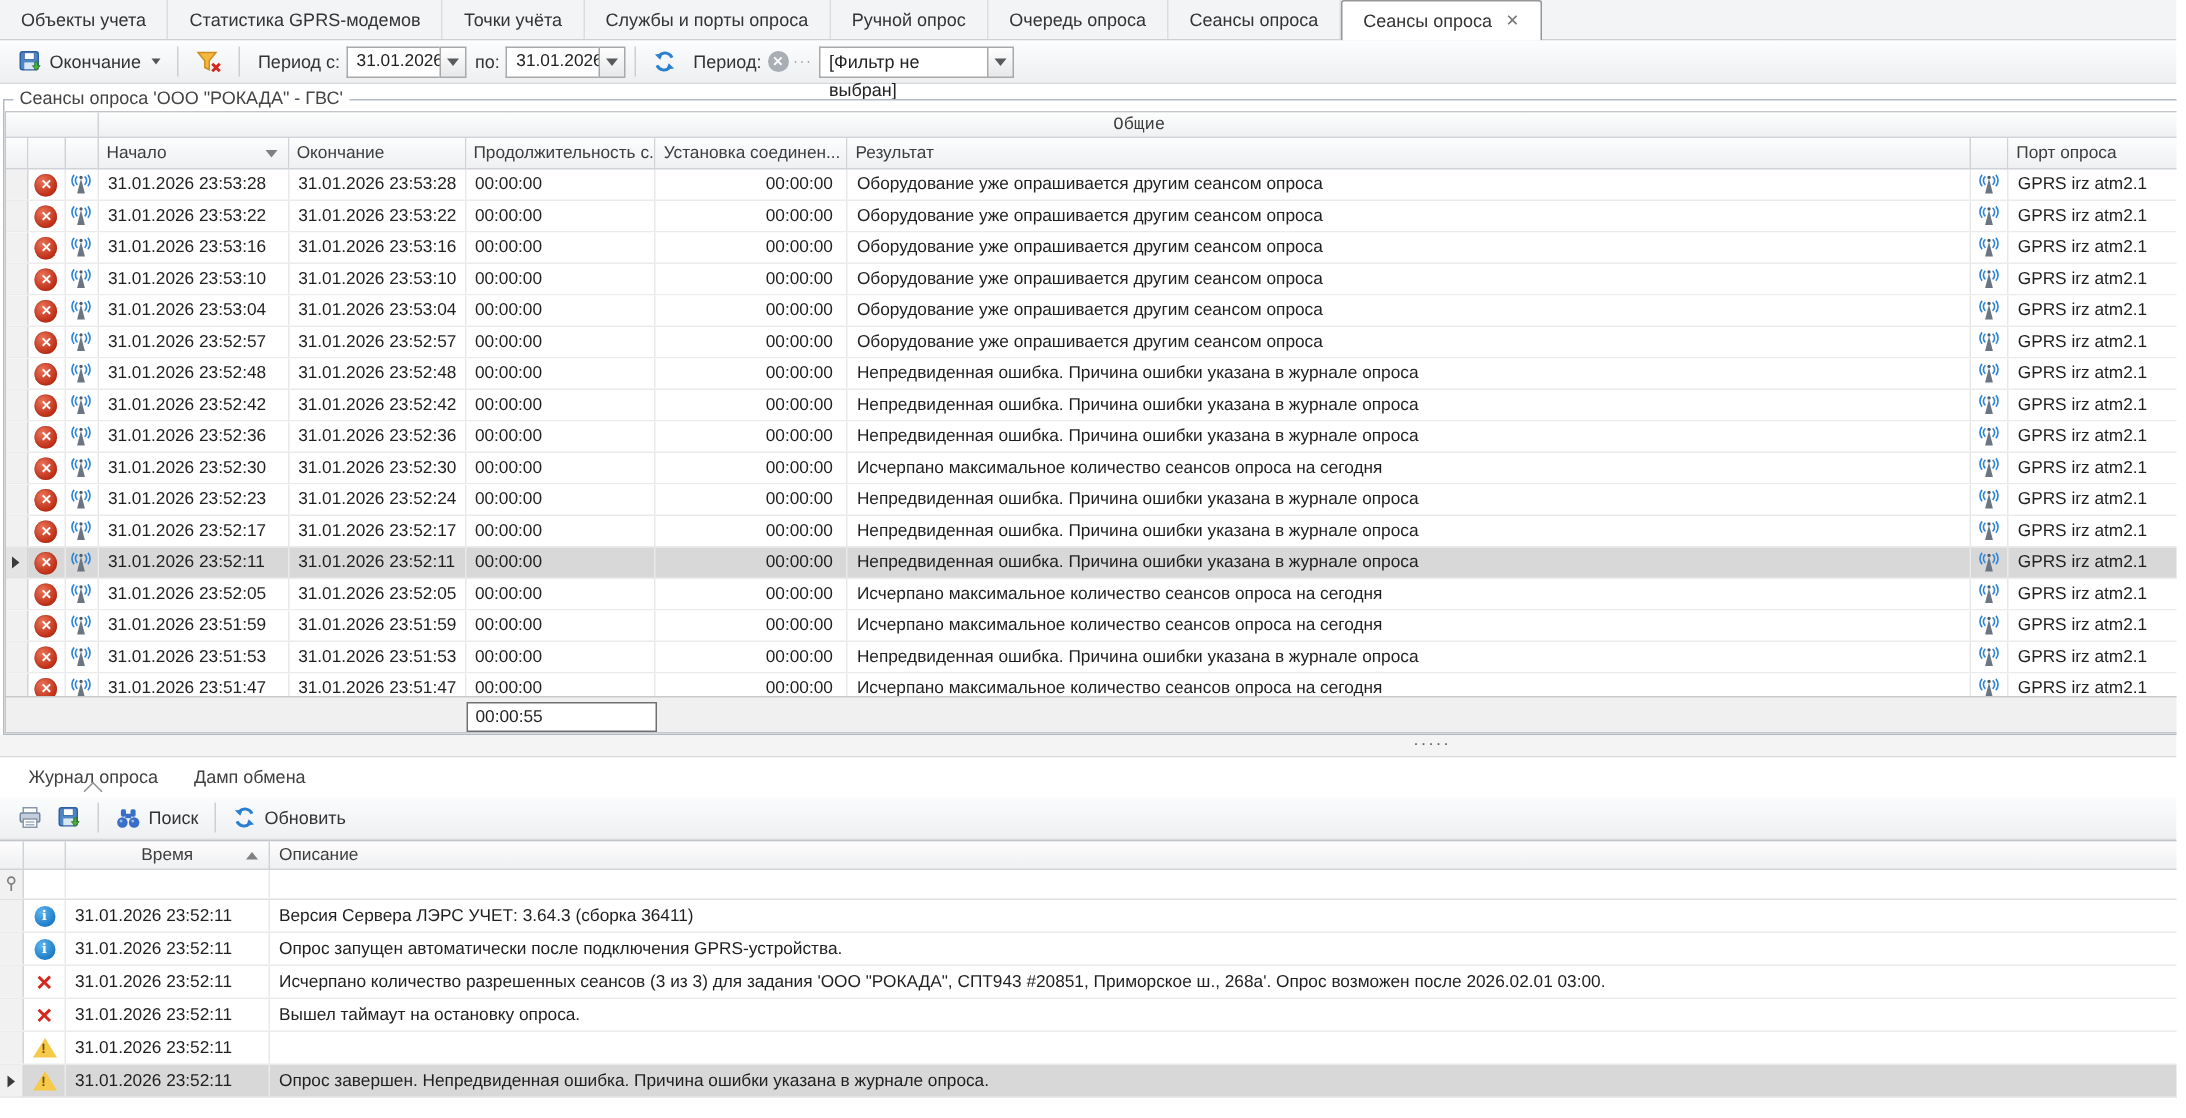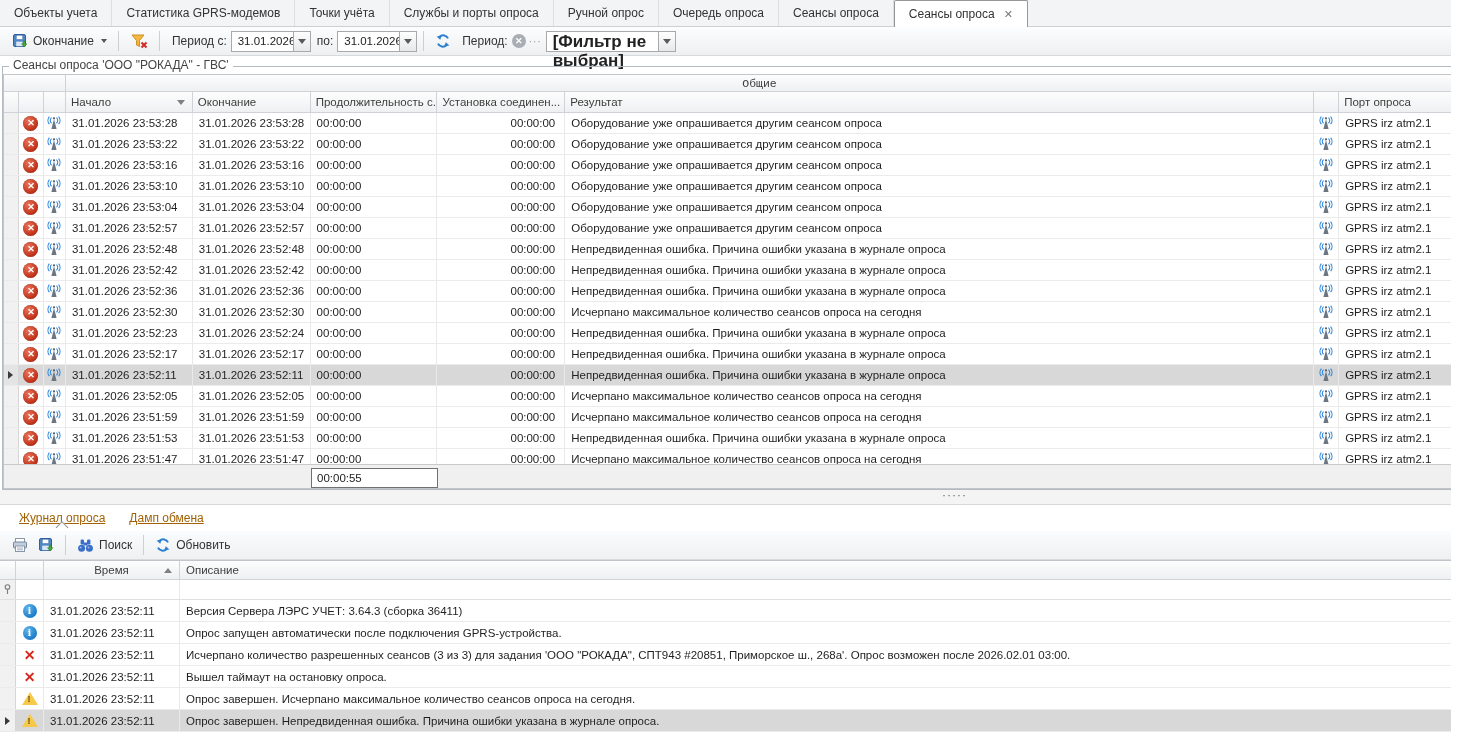--- a/index.html
+++ b/index.html
@@ -29,21 +29,21 @@
   .combo .cbtn { width:18px; background:linear-gradient(#fefefe,#e6e8ea); border:1px solid #a9a9a9;
                  display:flex; align-items:center; justify-content:center; }
   .caret-down { width:0; height:0; border-left:4px solid transparent; border-right:4px solid transparent;
                 border-top:5px solid #5a5a5a; }
   .mini-caret { width:0; height:0; border-left:3px solid transparent; border-right:3px solid transparent;
                 border-top:4px solid #555; margin-left:2px; }
   .clear-circle { width:14px; height:14px; border-radius:50%; background:#a9aeb4; color:#fff;
                   font-size:9px; font-weight:bold; display:flex; align-items:center; justify-content:center; }
   .dots-btn { color:#9a9a9a; font-size:10px; letter-spacing:1px; margin:0 4px 0 3px; }
   .filterbox { width:112px; background:#fff; border:1px solid #a9a9a9; border-right:none; height:21px;
-               padding:0 6px; line-height:19px; font-size:17px; color:#222;font-weight:bold; }
+               padding:0 6px; line-height:19px; font-size:12px; color:#222; }
 
   
   .groupbox { position:absolute; top:66px; left:2px; width:1453px; height:424px;
               border:1px solid #b4bac2; }
   .groupbox-title { position:absolute; top:58px; left:9px; background:#fff; padding:0 4px; color:#444; z-index:2; }
 
   
   .sgrid { position:absolute; top:74px; left:3px; width:1452px; height:415px; background:#fff;
            border:1px solid #c2c6cb; font-size:11.5px; overflow:hidden; }
   .hcell { background:linear-gradient(#fdfdfd,#eef0f2); border-right:1px solid #cfd2d6;
@@ -81,21 +81,21 @@
                  border:1px solid #707070; line-height:18px; padding:0 5px; font-size:11.5px; color:#222; }
 
   
   .splitter { position:absolute; top:490px; left:0; right:0; height:15px; background:#f4f4f4;
               border-bottom:1px solid #d8d8d8; }
   .splitter-dots { position:absolute; left:942px; top:-2px; color:#666; letter-spacing:1px; font-size:12px; }
 
   
   .btabs { position:absolute; top:505px; left:0; right:0; height:26px; display:flex;
            align-items:center; padding-left:9px; gap:4px; background:#fff; }
-  .btab { padding:0 10px; line-height:24px; color:#a16207; position:relative;text-decoration:underline; }
+  .btab { padding:0 10px; line-height:24px; color:#404040; position:relative; }
   .btab.active::after { content:""; position:absolute; left:50%; bottom:-2px; width:8px; height:8px;
                         background:#fff; border-left:1px solid #909090; border-top:1px solid #909090;
                         transform:translateX(-50%) rotate(45deg); }
 
   
   .toolbar2 { position:absolute; top:531px; left:0; right:0; height:29px;
               background:linear-gradient(#fbfcfd,#eef0f2); border-bottom:1px solid #dadada;
               display:flex; align-items:center; padding-left:7px; }
 
   
@@ -906,21 +906,20 @@
           </div>
           <div class="c j2 txt">31.01.2026 23:52:11</div>
           <div class="c j3 txt">Вышел таймаут на остановку опроса.</div>
         </div>
         <div class="jrow">
           <div class="c j0 ind"></div>
           <div class="c j1 icon-c" style="justify-content:center">
             <span class="warn-tri"></span>
           </div>
           <div class="c j2 txt">31.01.2026 23:52:11</div>
-          <div class="c j3 txt">Опрос завершен. Исчерпано максимальное количество сеансов опроса на сегодня.</div>
         </div>
         <div class="jrow sel">
           <div class="c j0 ind">
             <span class="selarrow"></span>
           </div>
           <div class="c j1 icon-c" style="justify-content:center">
             <span class="warn-tri"></span>
           </div>
           <div class="c j2 txt">31.01.2026 23:52:11</div>
           <div class="c j3 txt">Опрос завершен. Непредвиденная ошибка. Причина ошибки указана в журнале опроса.</div>

